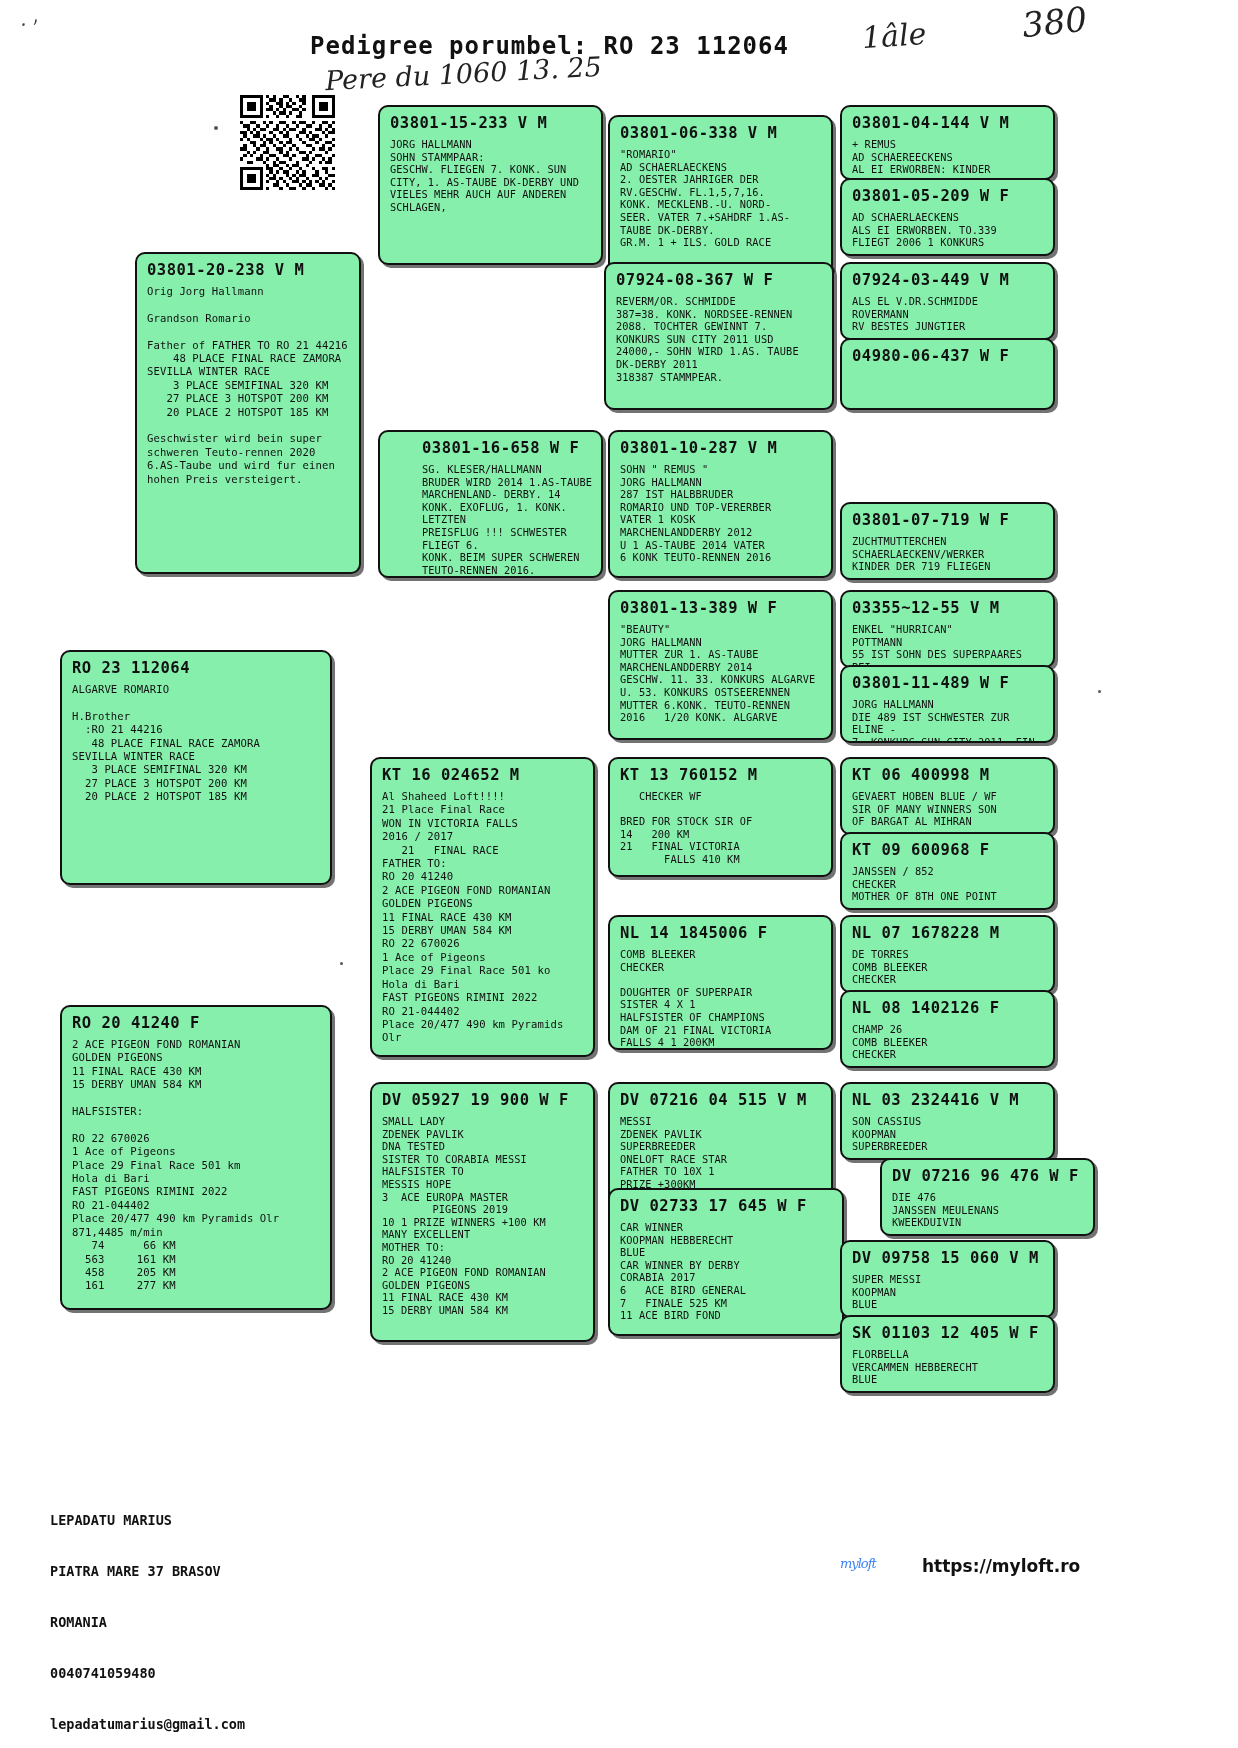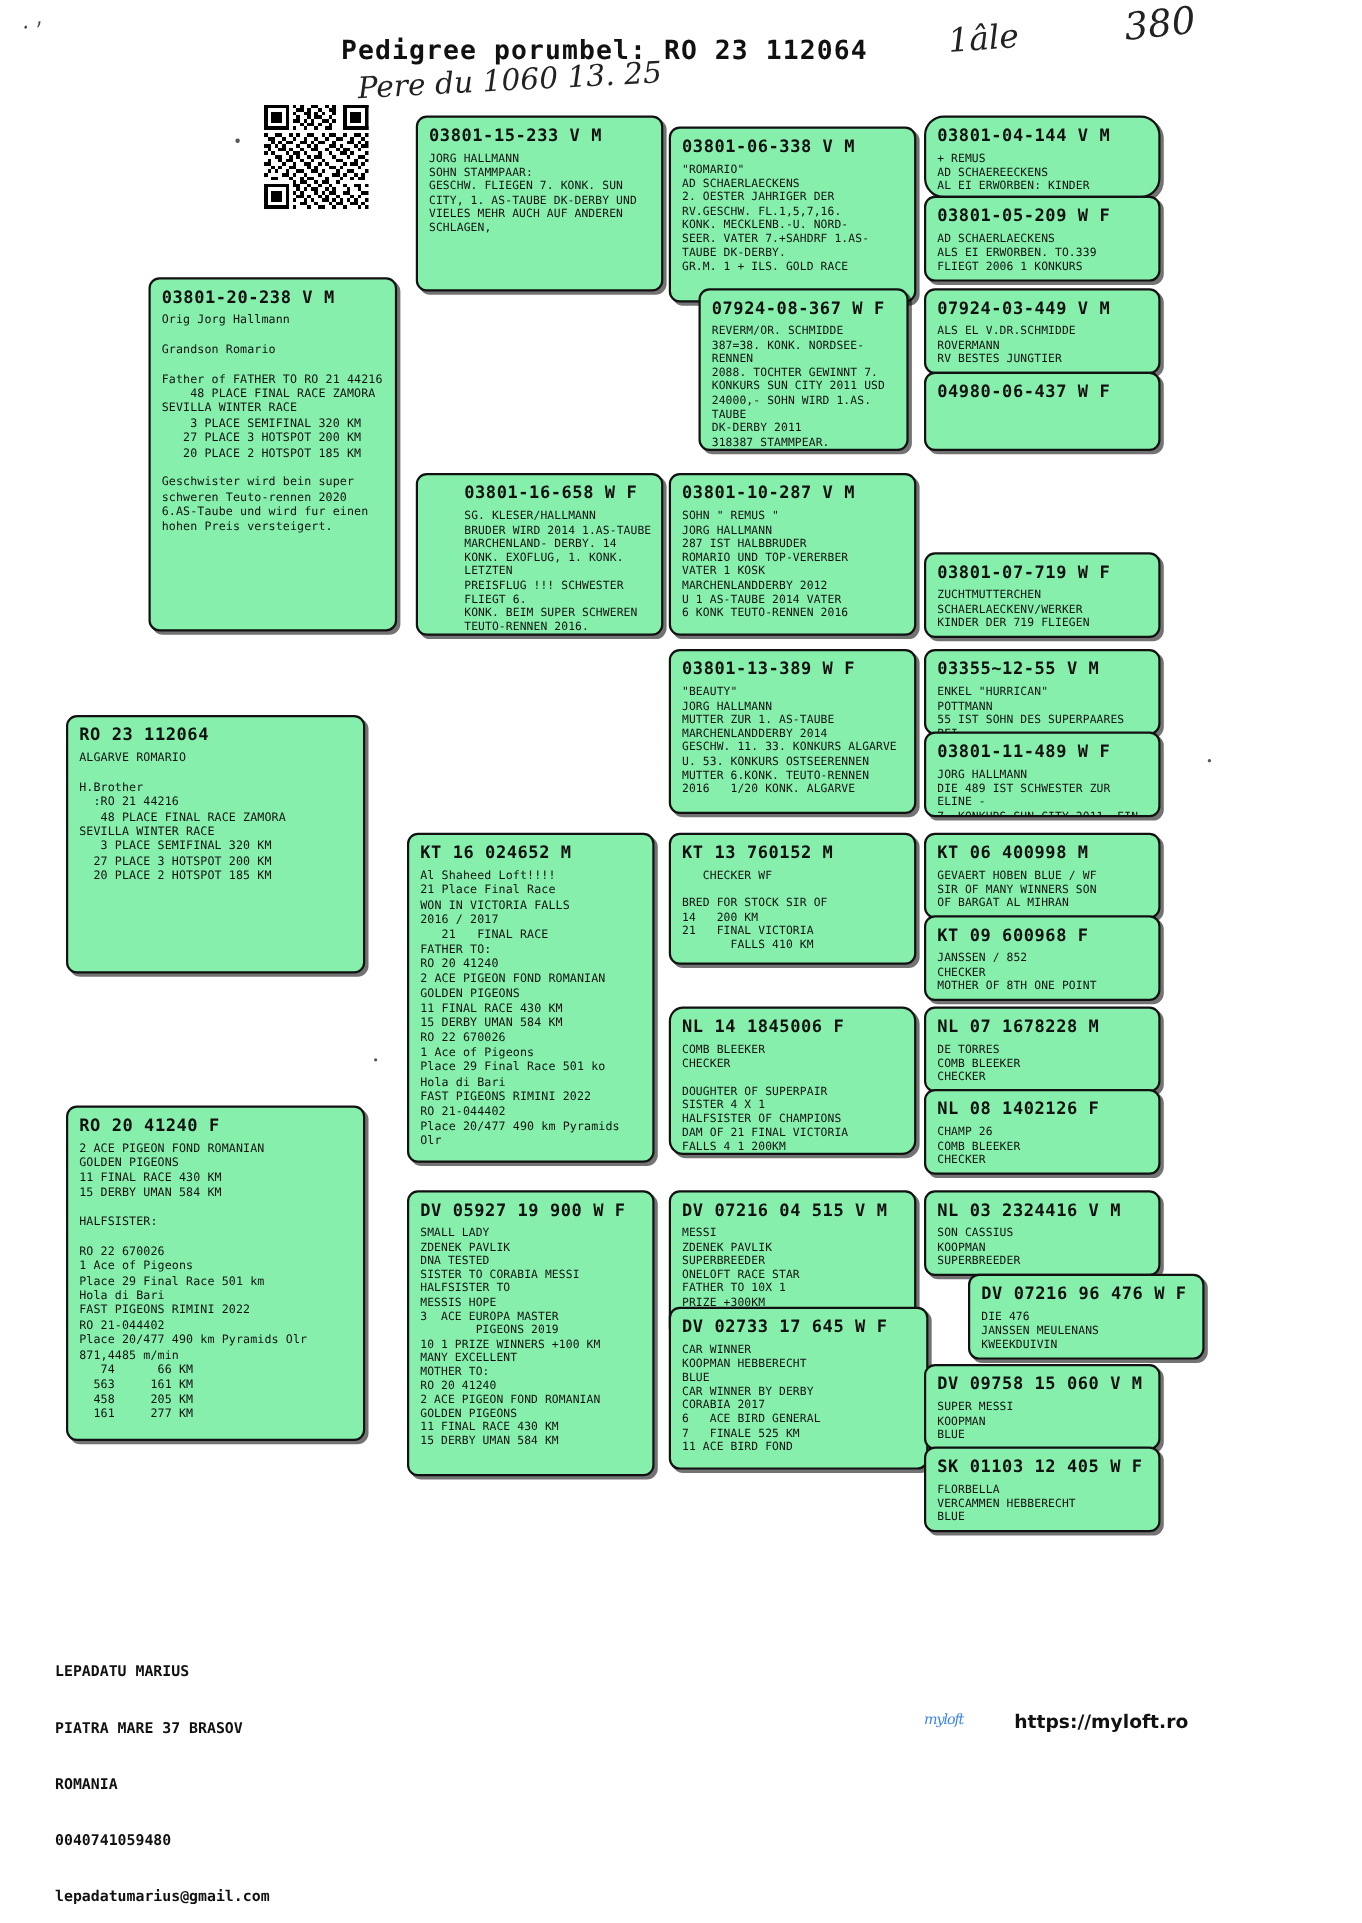--- a/index.html
+++ b/index.html
@@ -448,21 +448,21 @@
     <div class="body caps">"ROMARIO"
 AD SCHAERLAECKENS
 2. OESTER JAHRIGER DER
 RV.GESCHW. FL.1,5,7,16.
 KONK. MECKLENB.-U. NORD-
 SEER. VATER 7.+SAHDRF 1.AS-
 TAUBE DK-DERBY.
 GR.M. 1 + ILS. GOLD RACE</div>
   </div>
 
-  <div class="box" style="left:635px;top:262px;width:191px;height:148px;">
+  <div class="box" style="left:604px;top:262px;width:230px;height:148px;">
     <span class="ring">07924-08-367 W F</span>
     <div class="body caps">REVERM/OR. SCHMIDDE
 387=38. KONK. NORDSEE-RENNEN
 2088. TOCHTER GEWINNT 7.
 KONKURS SUN CITY 2011 USD
 24000,- SOHN WIRD 1.AS. TAUBE
 DK-DERBY 2011
 318387 STAMMPEAR.</div>
   </div>
 
@@ -493,21 +493,21 @@
   <div class="box" style="left:608px;top:757px;width:225px;height:120px;">
     <span class="ring">KT 13 760152 M</span>
     <div class="body caps">   CHECKER WF
 
 BRED FOR STOCK SIR OF
 14   200 KM
 21   FINAL VICTORIA
        FALLS 410 KM</div>
   </div>
 
-  <div class="box" style="left:608px;top:915px;width:225px;height:135px;border-radius:13px;">
+  <div class="box" style="left:608px;top:915px;width:225px;height:135px;">
     <span class="ring">NL 14 1845006 F</span>
     <div class="body caps">COMB BLEEKER
 CHECKER
 
 DOUGHTER OF SUPERPAIR
 SISTER 4 X 1
 HALFSISTER OF CHAMPIONS
 DAM OF 21 FINAL VICTORIA
 FALLS 4 1 200KM</div>
   </div>
@@ -528,21 +528,21 @@
     <div class="body caps">CAR WINNER
 KOOPMAN HEBBERECHT
 BLUE
 CAR WINNER BY DERBY
 CORABIA 2017
 6   ACE BIRD GENERAL
 7   FINALE 525 KM
 11 ACE BIRD FOND</div>
   </div>
 
-  <div class="box" style="left:840px;top:105px;width:215px;height:75px;border-radius:18px;">
+  <div class="box" style="left:840px;top:105px;width:215px;height:75px;">
     <span class="ring">03801-04-144 V M</span>
     <div class="body caps">+ REMUS
 AD SCHAEREECKENS
 AL EI ERWORBEN: KINDER</div>
   </div>
 
   <div class="box" style="left:840px;top:178px;width:215px;height:78px;">
     <span class="ring">03801-05-209 W F</span>
     <div class="body caps">AD SCHAERLAECKENS
 ALS EI ERWORBEN. TO.339

